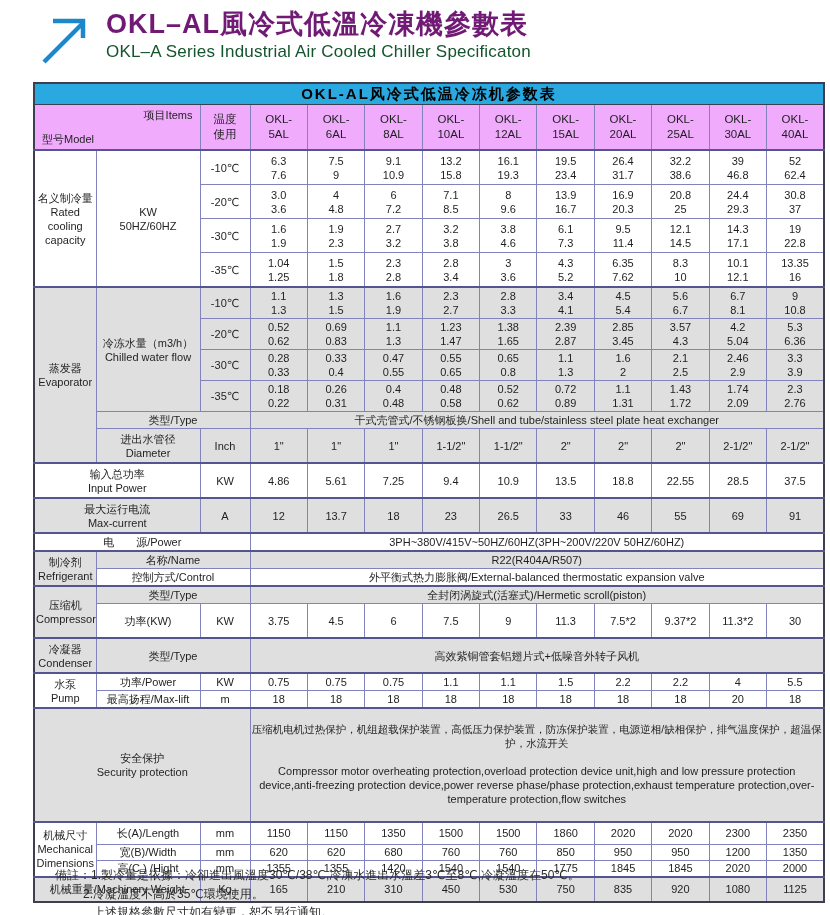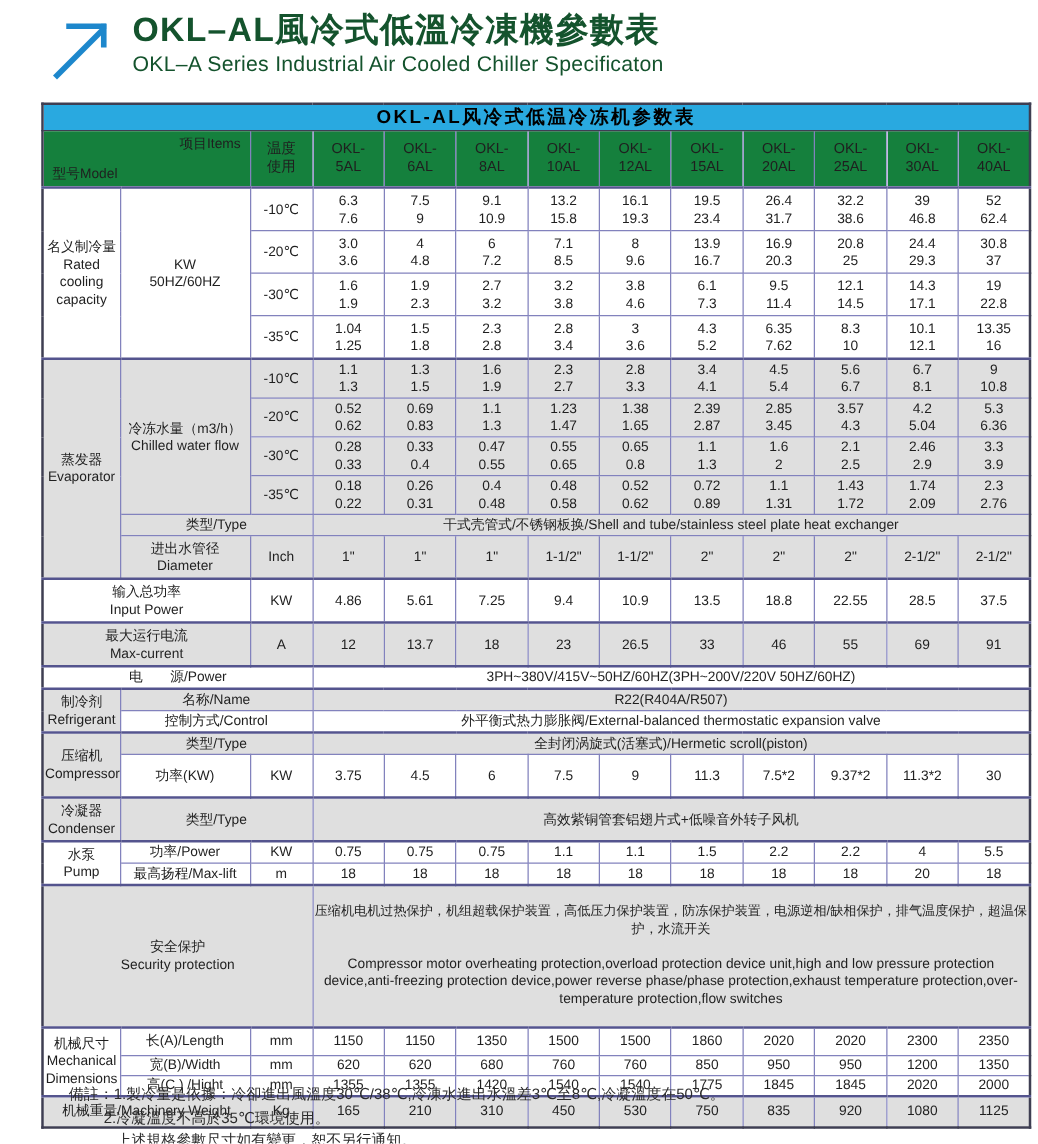--- a/index.html
+++ b/index.html
@@ -2,31 +2,31 @@
 <html><head>
 <meta charset="utf-8">
 <style>
   html,body{margin:0;padding:0;background:#fff;}
   .sheet{position:relative;width:830px;height:915px;background:#fff;
          font-family:"Liberation Sans","DejaVu Sans",sans-serif;color:#1f1f1f;overflow:hidden;}
 
   
   .logo{position:absolute;left:36px;top:12px;width:64px;height:56px;}
   .titlebox{position:absolute;left:106px;top:8px;}
-  .title-zh{font-size:27px;font-weight:700;color:#14532d;letter-spacing:1px;line-height:1.2;}
+  .title-zh{font-size:27px;font-weight:700;color:#701a75;letter-spacing:1px;line-height:1.2;}
   .title-en{font-size:17px;color:#14532d;margin-top:2px;letter-spacing:.2px;}
 
   
   table.spec{position:absolute;left:33px;top:82px;width:792px;border-collapse:collapse;
              table-layout:fixed;border:2px solid #3e3e52;}
   table.spec td{border:1px solid #8282bd;text-align:center;vertical-align:middle;
                 font-size:11px;line-height:1.28;white-space:pre-line;padding:0 1px;overflow:hidden;}
   tr.banner td{background:#29a9e0;color:#000000;font-weight:700;font-size:15px;height:20px;
                letter-spacing:2px;border-color:#29a9e0;border-bottom:1px solid #3e3e52;}
-  tr.hdr td{background:#15803d;height:32px;font-size:11.5px;}
+  tr.hdr td{background:#f0abfc;height:32px;font-size:11.5px;}
   tr.gray td{background:#dfdfdf;}
   td.cellgray{background:#dfdfdf;}
   td.cellwhite{background:#fff;}
   tr.sec td{border-top:2px solid #54548e;}
   tr.h34 td{height:33px;}
   tr.h31 td{height:30px;}
   tr.h17 td{height:16px;}
   tr.h22 td{height:21px;}
   tr.h16 td{height:15px;}
   tr.h24 td{height:23px;}

